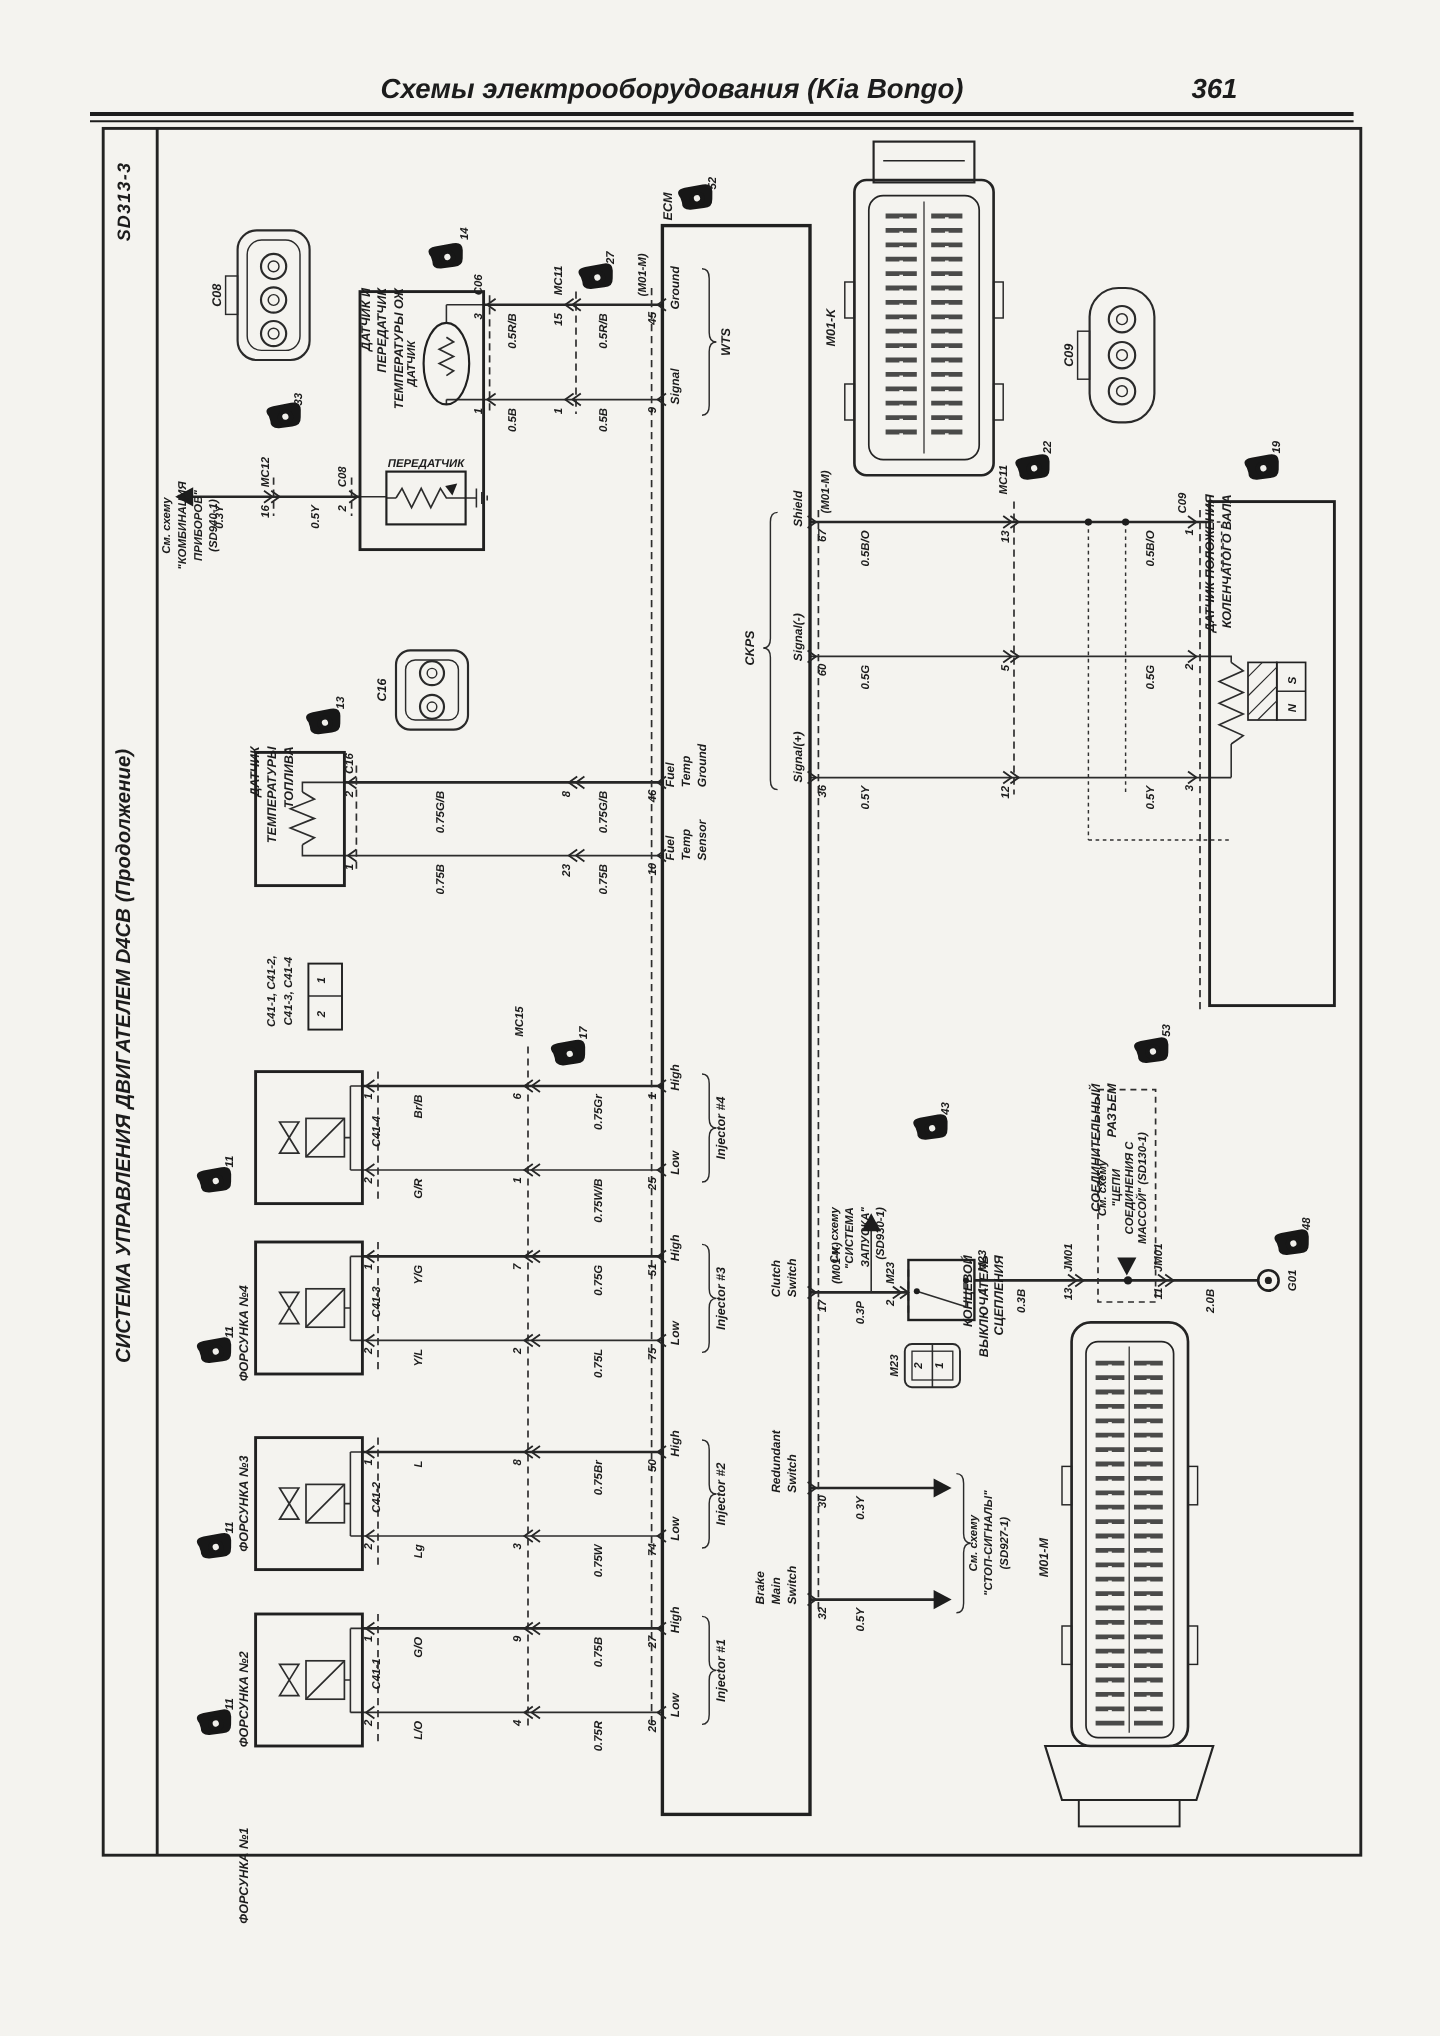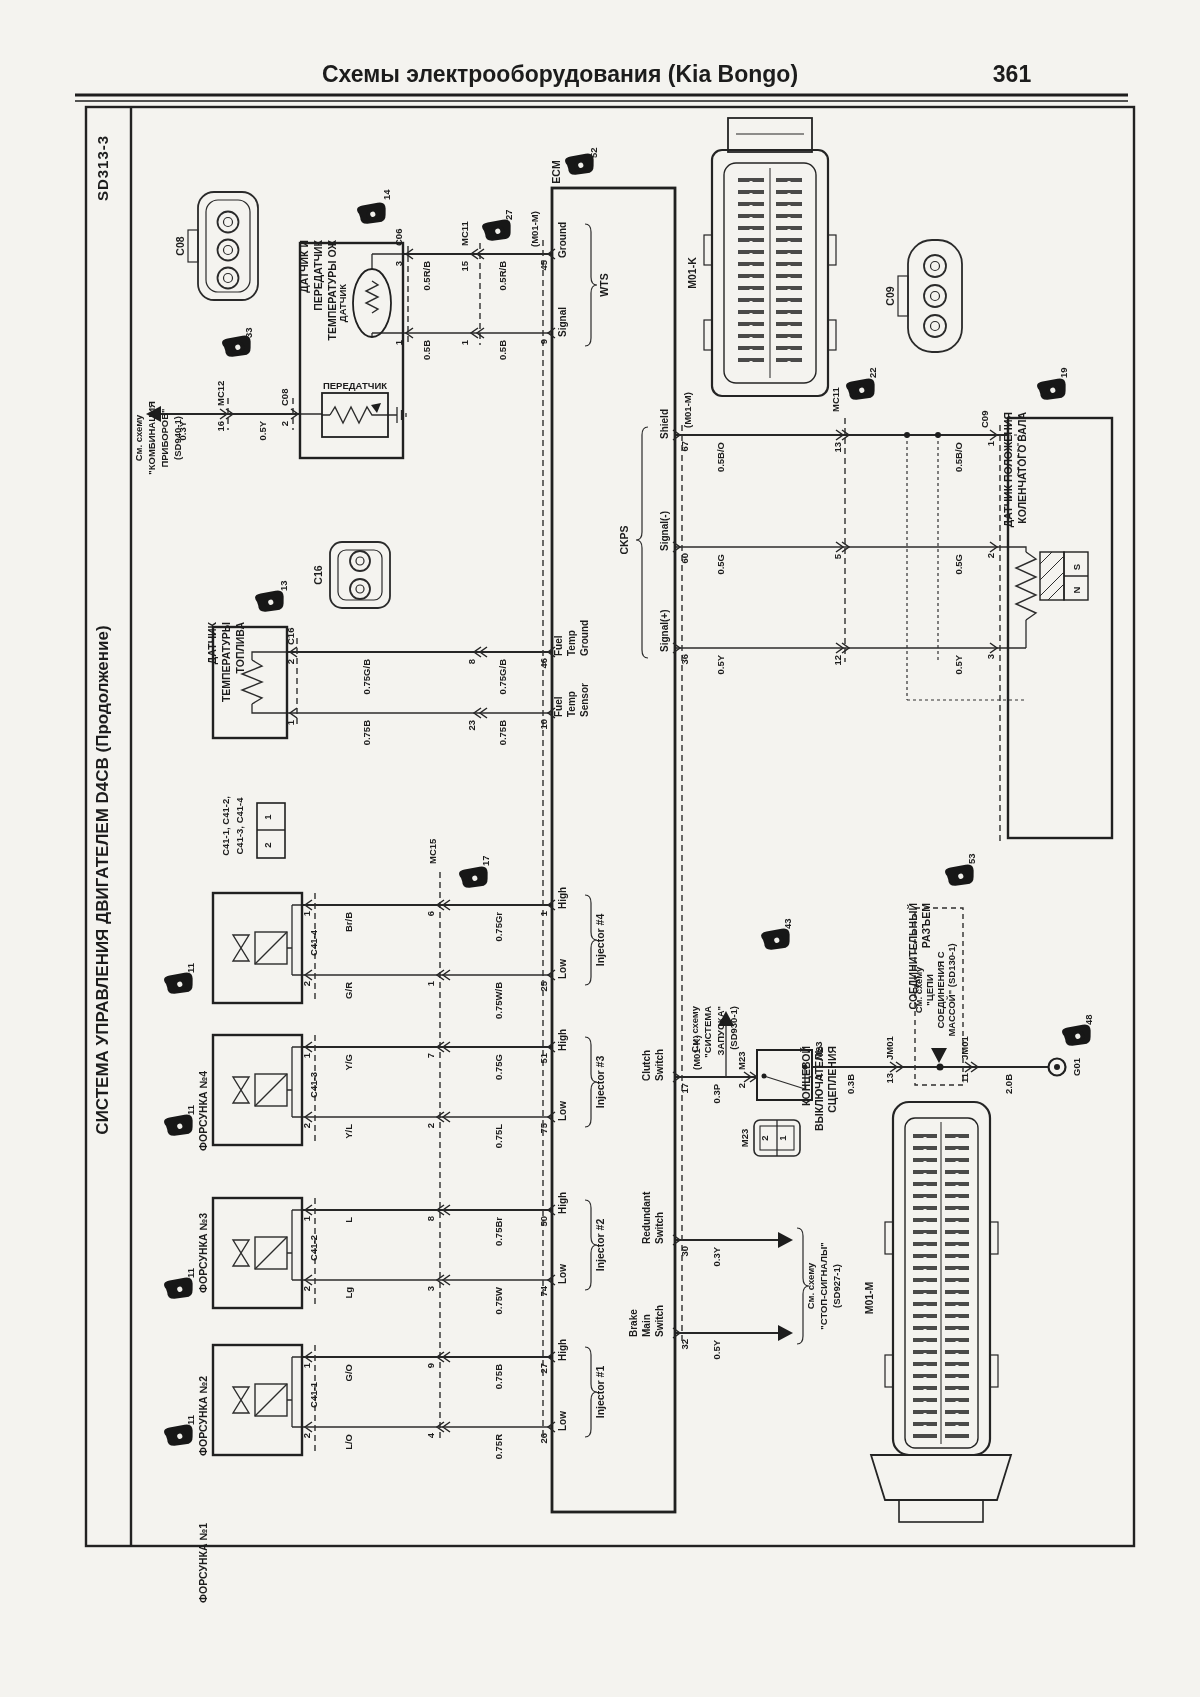--- a/index.html
+++ b/index.html
@@ -1,17 +1,17 @@
 <!DOCTYPE html>
 <html><head>
 <meta charset="utf-8">
 <style>
   html,body{margin:0;padding:0;background:#dddad4;}
   .page{position:relative;width:1200px;height:1697px;background:#f4f3ef;overflow:hidden;
-        font-family:"Liberation Sans",sans-serif;}
+        font-family:"Liberation Sans",sans-serif;font-style:italic;}
   svg{position:absolute;left:0;top:0;}
   text{font-family:"Liberation Sans",sans-serif;fill:#1c1c1c;}
   .h{font-size:23px;font-weight:bold;}
   .s1{font-size:15px;font-weight:bold;letter-spacing:1px;}
   .s2{font-size:17px;font-weight:bold;}
   .n{font-size:10.5px;font-weight:bold;}
   .p{font-size:9.5px;font-weight:bold;}
   .e{font-size:10px;font-weight:bold;}
   .br{font-size:10.5px;font-weight:bold;}
 </style>

